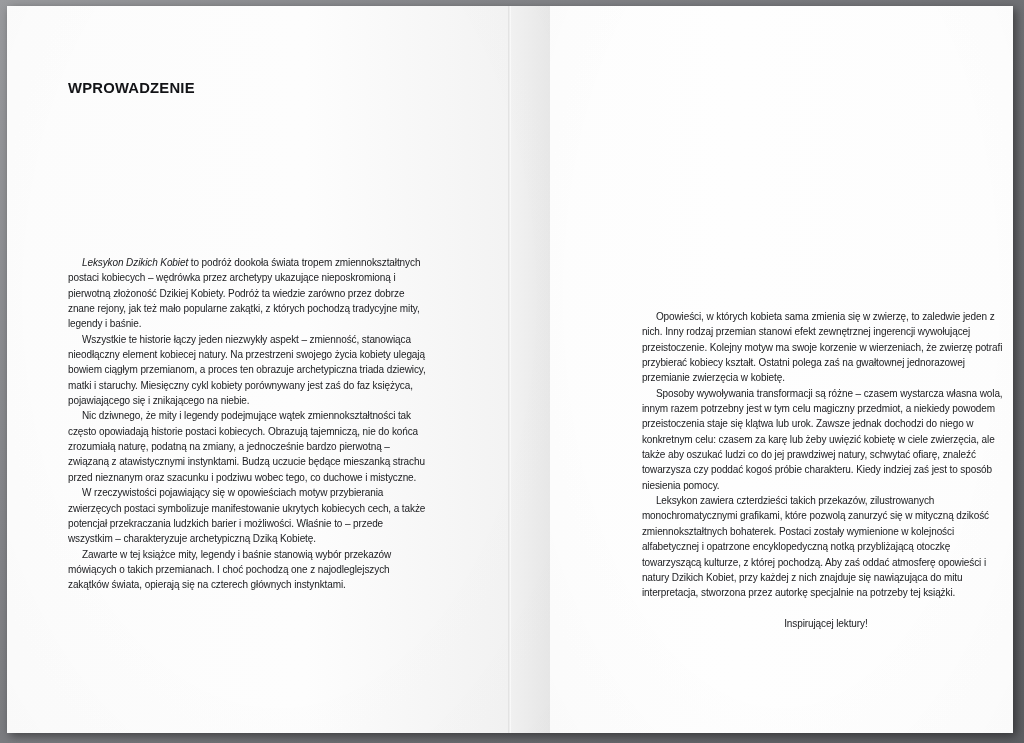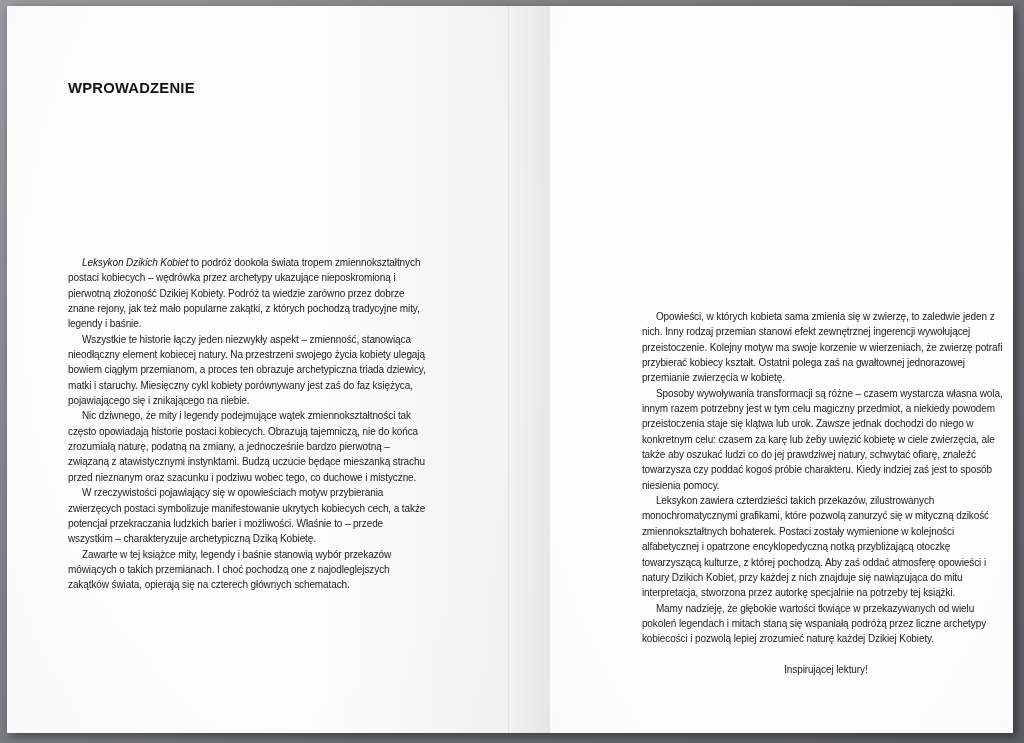--- a/index.html
+++ b/index.html
@@ -126,32 +126,31 @@
 
       <h1 id="heading">WPROWADZENIE</h1>
 
       <div class="text-column" id="body-left">
         <p class="para">
           <em class="booktitle">Leksykon Dzikich Kobiet</em><span> to podróż dookoła świata tropem zmiennokształtnych postaci kobiecych – wędrówka przez archetypy ukazujące nieposkromioną i pierwotną złożoność Dzikiej Kobiety. Podróż ta wiedzie zarówno przez dobrze znane rejony, jak też mało popularne zakątki, z których pochodzą tradycyjne mity, legendy i baśnie.</span>
         </p>
         <p class="para">Wszystkie te historie łączy jeden niezwykły aspekt – zmienność, stanowiąca nieodłączny element kobiecej natury. Na przestrzeni swojego życia kobiety ulegają bowiem ciągłym przemianom, a proces ten obrazuje archetypiczna triada dziewicy, matki i staruchy. Miesięczny cykl kobiety porównywany jest zaś do faz księżyca, pojawiającego się i znikającego na niebie.</p>
         <p class="para">Nic dziwnego, że mity i legendy podejmujące wątek zmiennokształtności tak często opowiadają historie postaci kobiecych. Obrazują tajemniczą, nie do końca zrozumiałą naturę, podatną na zmiany, a jednocześnie bardzo pierwotną – związaną z atawistycznymi instynktami. Budzą uczucie będące mieszanką strachu przed nieznanym oraz szacunku i podziwu wobec tego, co duchowe i mistyczne.</p>
         <p class="para">W rzeczywistości pojawiający się w opowieściach motyw przybierania zwierzęcych postaci symbolizuje manifestowanie ukrytych kobiecych cech, a także potencjał przekraczania ludzkich barier i możliwości. Właśnie to – przede wszystkim – charakteryzuje archetypiczną Dziką Kobietę.</p>
-        <p class="para">Zawarte w tej książce mity, legendy i baśnie stanowią wybór przekazów mówiących o takich przemianach. I choć pochodzą one z najodleglejszych zakątków świata, opierają się na czterech głównych schematach.</p>
+        <p class="para">Zawarte w tej książce mity, legendy i baśnie stanowią wybór przekazów mówiących o takich przemianach. I choć pochodzą one z najodleglejszych zakątków świata, opierają się na czterech głównych instynktami.</p>
       </div>
     </div>
 
     <div id="spine"></div>
 
     <div class="page" id="page-right">
       <div class="page-vignette"></div>
 
       <div class="text-column" id="body-right">
         <p class="para">Opowieści, w których kobieta sama zmienia się w zwierzę, to zaledwie jeden z nich. Inny rodzaj przemian stanowi efekt zewnętrznej ingerencji wywołującej przeistoczenie. Kolejny motyw ma swoje korzenie w wierzeniach, że zwierzę potrafi przybierać kobiecy kształt. Ostatni polega zaś na gwałtownej jednorazowej przemianie zwierzęcia w kobietę.</p>
         <p class="para">Sposoby wywoływania transformacji są różne – czasem wystarcza własna wola, innym razem potrzebny jest w tym celu magiczny przedmiot, a niekiedy powodem przeistoczenia staje się klątwa lub urok. Zawsze jednak dochodzi do niego w konkretnym celu: czasem za karę lub żeby uwięzić kobietę w ciele zwierzęcia, ale także aby oszukać ludzi co do jej prawdziwej natury, schwytać ofiarę, znaleźć towarzysza czy poddać kogoś próbie charakteru. Kiedy indziej zaś jest to sposób niesienia pomocy.</p>
         <p class="para">Leksykon zawiera czterdzieści takich przekazów, zilustrowanych monochromatycznymi grafikami, które pozwolą zanurzyć się w mityczną dzikość zmiennokształtnych bohaterek. Postaci zostały wymienione w kolejności alfabetycznej i opatrzone encyklopedyczną notką przybliżającą otoczkę towarzyszącą kulturze, z której pochodzą. Aby zaś oddać atmosferę opowieści i natury Dzikich Kobiet, przy każdej z nich znajduje się nawiązująca do mitu interpretacja, stworzona przez autorkę specjalnie na potrzeby tej książki.</p>
-        <p class="para">Mamy nadzieję, że głębokie wartości tkwiące w przekazywanych od wielu pokoleń legendach i mitach staną się wspaniałą podróżą przez liczne archetypy kobiecości i pozwolą lepiej zrozumieć naturę każdej Dzikiej Kobiety.</p>
         <p class="para no-indent gap-before">Inspirującej lektury!</p>
       </div>
     </div>
 
   </div>
 </div>
 
 </body></html>

